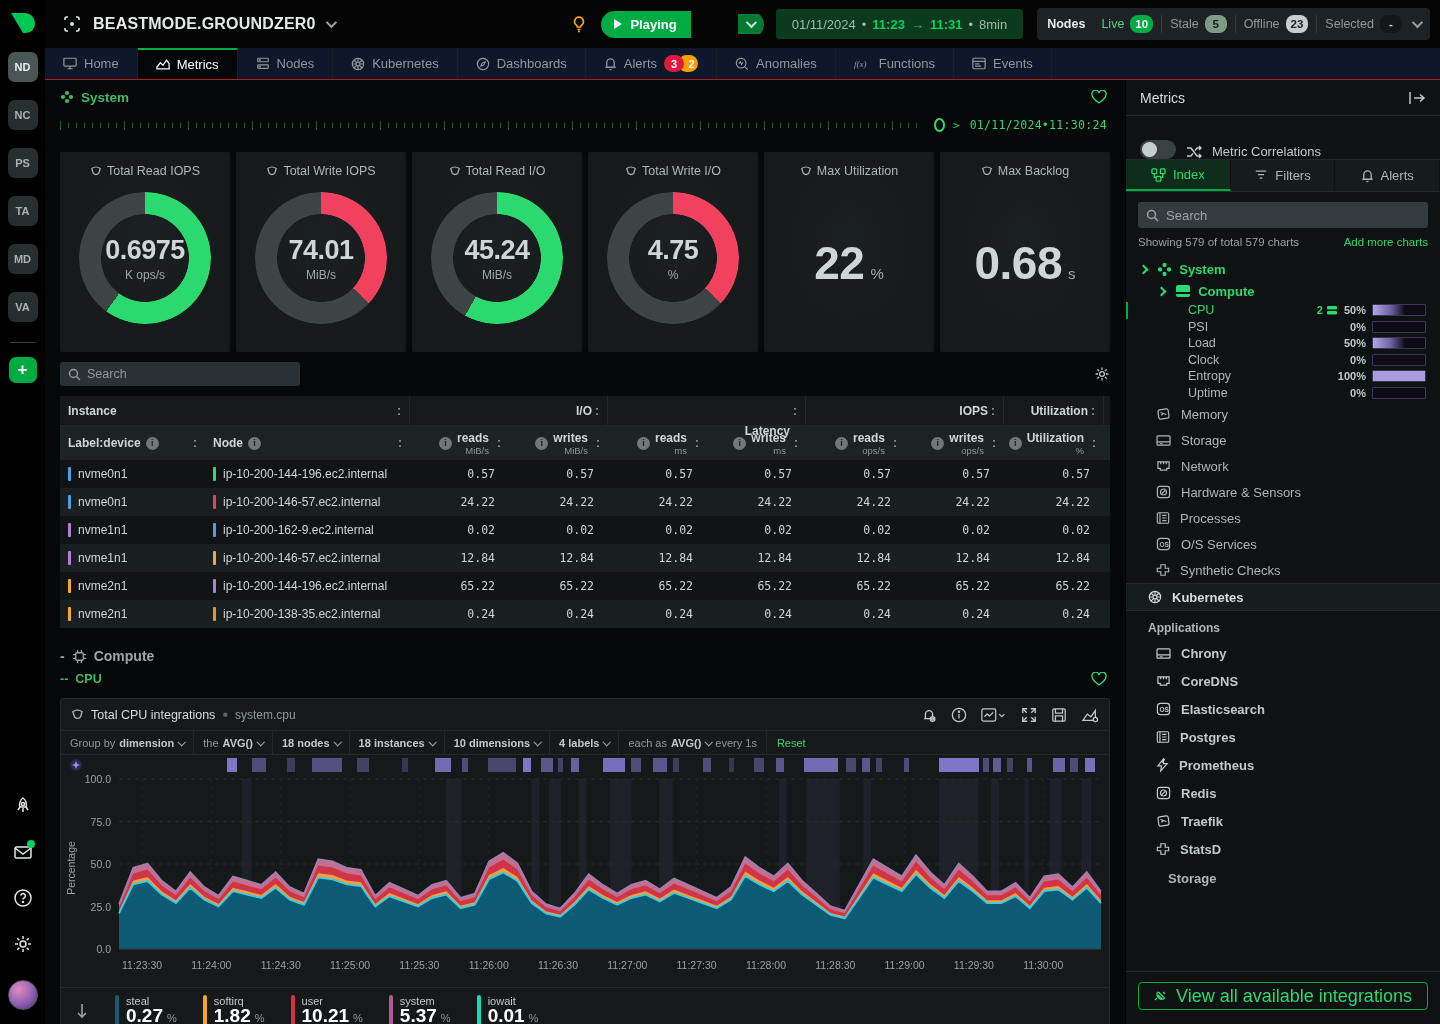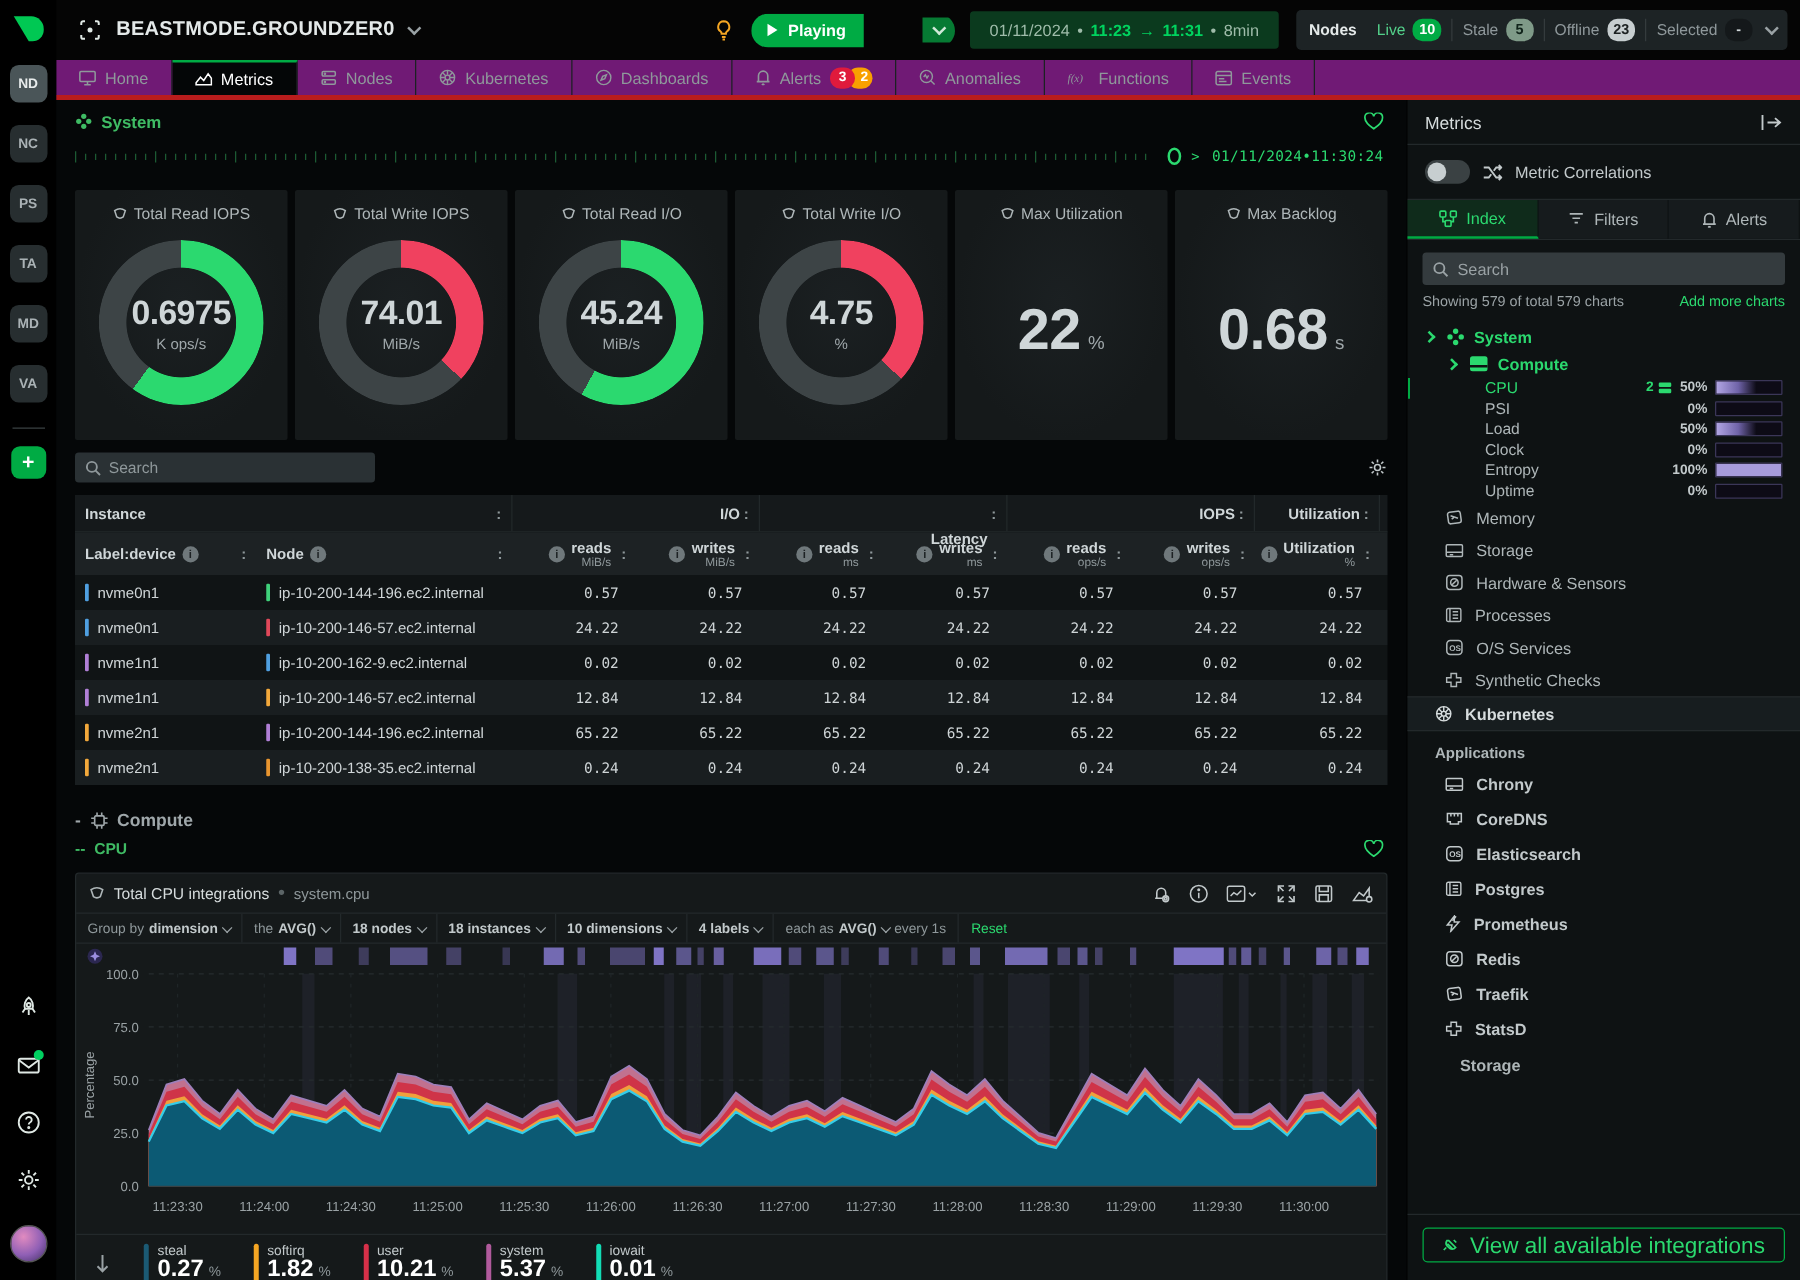--- a/index.html
+++ b/index.html
@@ -34,21 +34,21 @@
   .nodes-label { font-weight:bold; color:#e4e9e9; }
   .nstate { display:flex; align-items:center; gap:6px; color:#8f989b; border-left:1px solid #343b3d; padding-left:8px; cursor:pointer; }
   .nstate:first-of-type { border-left:none; }
   .nbadge { border-radius:8px; min-width:22px; height:18px; display:flex; align-items:center; justify-content:center; font-size:11.5px; font-weight:bold; padding:0 5px; }
   .nb-live { background:#00ab44; color:#fff; } .st-live{ color:#53d08a; }
   .nb-stale { background:#7f9a88; color:#10231a; }
   .nb-offline { background:#c7ced0; color:#1b2021; }
   .nb-selected { background:#14181a; color:#cfd6d8; }
 
   
-  .tabs { position:absolute; left:45px; top:48px; width:1395px; height:32px; background:#701a75; display:flex; z-index:20; border-bottom:4px solid #b91c1c; }
+  .tabs { position:absolute; left:45px; top:48px; width:1395px; height:32px; background:#0f172a; display:flex; z-index:20; border-bottom:1px solid #b91c1c; }
   .tab { display:flex; align-items:center; gap:7px; padding:0 18px; font-size:13px; color:#8f989b; border-right:1px solid #1b2123; cursor:pointer; position:relative; }
   .tab.active { background:#040607; color:#fff; border-top:2px solid #00ab44; }
   .tab .badge { border-radius:9px; min-width:20px; height:17px; font-size:11px; font-weight:bold; color:#fff; display:flex; align-items:center; justify-content:center; }
   .badge-red { background:#e01a3c; z-index:2; } .badge-orange { background:#f9a000; margin-left:-6px; padding-left:7px; }
 
   
   .main { position:absolute; left:45px; top:80px; width:1080px; height:944px; overflow:hidden; padding-left:15px; }
   .sec-head { display:flex; align-items:center; gap:7px; height:30px; margin-top:2px; }
   .sec-title { color:#3fbb64; font-weight:bold; font-size:13.5px; }
   .heart { margin-left:auto; margin-right:18px; cursor:pointer; }
@@ -123,21 +123,21 @@
   .leg-bar { width:4px; border-radius:2px; }
   .leg-name { font-size:11px; color:#c2c9cb; }
   .leg-val { font-size:19px; font-weight:bold; color:#fff; line-height:18px; }
   .leg-unit { font-size:11px; color:#8f989b; font-weight:normal; margin-left:4px; }
 
   
   .sidebar { position:absolute; left:1125px; top:80px; width:315px; height:944px; background:#0e1213; border-left:1px solid #000; display:flex; flex-direction:column; }
   .sb-head { height:36px; display:flex; align-items:center; padding:0 14px; border-bottom:1px solid #23292b; }
   .sb-title { font-size:14px; color:#d6dcdd; }
   .sb-collapse { margin-left:auto; cursor:pointer; }
-  .sb-corr { height:44px; display:flex; align-items:center; gap:10px; padding:0 14px; border-bottom:1px solid #23292b; font-size:13px; color:#c2c9cb; }
+  .sb-corr { height:44px; display:flex; align-items:flex-end; gap:10px; padding:0 14px; border-bottom:1px solid #23292b; font-size:13px; color:#c2c9cb; }
   .toggle { width:36px; height:19px; border-radius:10px; background:#3a4143; position:relative; cursor:pointer; flex:none; }
   .toggle .knob { position:absolute; top:2px; left:2px; width:15px; height:15px; border-radius:50%; background:#c7ced0; }
   .toggle.on { background:#123524; } .toggle.on .knob { left:auto; right:2px; background:#00c853; }
   .sb-tabs { display:flex; height:32px; border-bottom:1px solid #23292b; }
   .sb-tab { flex:1; display:flex; align-items:center; justify-content:center; gap:7px; font-size:13px; color:#aeb6b8; background:#161b1d; cursor:pointer; border-right:1px solid #0e1213; }
   .sb-tab.active { background:#0f2b1b; color:#2bd96f; border-bottom:2px solid #00ab44; }
   .sb-search { margin:10px 12px 4px; height:26px; background:#343b3e; border-radius:3px; display:flex; align-items:center; gap:7px; padding:0 8px; color:#9aa2a5; font-size:13px; }
   .sb-showing { display:flex; align-items:center; padding:4px 12px; font-size:11.5px; color:#9aa2a5; }
   .sb-add { margin-left:auto; color:#2bd96f; cursor:pointer; }
   .sb-anom { height:34px; display:flex; align-items:center; gap:10px; padding:0 14px; font-size:13px; color:#c2c9cb; border-bottom:1px solid #23292b; }
@@ -1173,20 +1173,27 @@
         <span>Memory</span>
       </div>
       <div class="sec-row">
         <svg width="15" height="13" viewBox="0 0 16 14" fill="none" stroke="currentColor" stroke-width="1.3">
           <path d="M2 2 h12 a1 1 0 0 1 1 1 v8 a1 1 0 0 1 -1 1 H2 a1 1 0 0 1 -1 -1 V3 a1 1 0 0 1 1 -1z"></path>
           <path d="M1 8.5 h14 M4 10.5 h3"></path>
         </svg>
         <span>Storage</span>
       </div>
       <div class="sec-row">
+        <svg width="15" height="13" viewBox="0 0 16 14" fill="none" stroke="currentColor" stroke-width="1.3">
+          <path d="M2 2 h12 v7 h-2.5 v2 h-7 v-2 H2z"></path>
+          <path d="M5 2 v2.5 M8 2 v2.5 M11 2 v2.5"></path>
+        </svg>
+        <span>Network</span>
+      </div>
+      <div class="sec-row">
         <svg width="15" height="14" viewBox="0 0 16 15" fill="none" stroke="currentColor" stroke-width="1.3">
           <rect x="1.5" y="1.5" width="13" height="12" rx="2.5"></rect>
           <circle cx="8" cy="7.5" r="3.2"></circle>
           <path d="M6 9.5 l4-4"></path>
         </svg>
         <span>Hardware &amp; Sensors</span>
       </div>
       <div class="sec-row">
         <svg width="14" height="14" viewBox="0 0 16 15" fill="none" stroke="currentColor" stroke-width="1.3">
           <rect x="1.5" y="1.5" width="13" height="12" rx="1.5"></rect>

